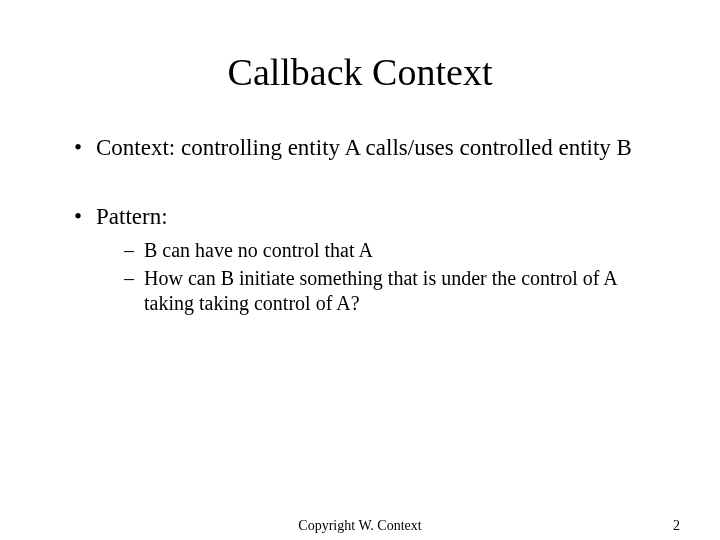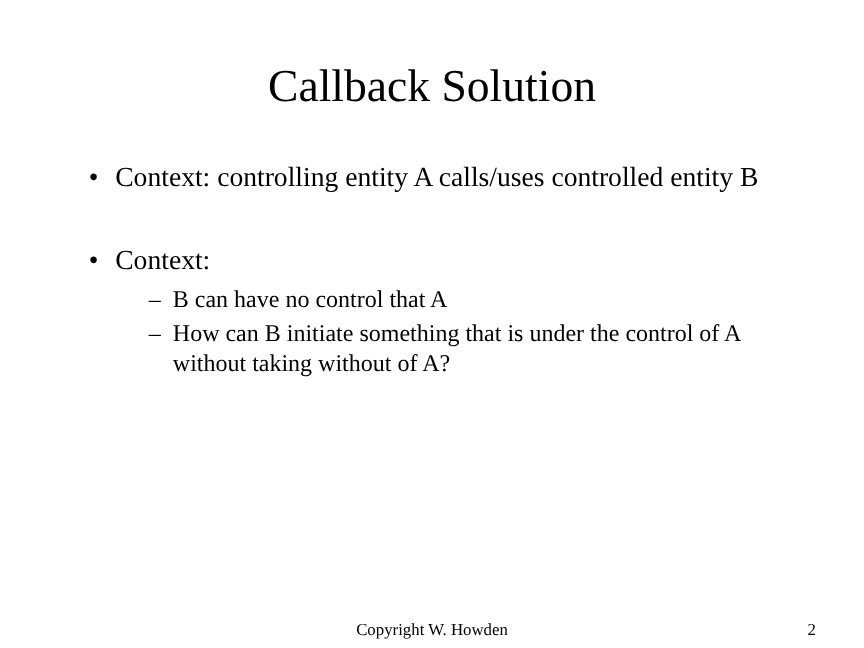--- a/index.html
+++ b/index.html
@@ -78,32 +78,32 @@
   }
   .pagenum {
     position: absolute;
     right: 40px;
   }
 </style>
 </head>
 <body>
 
 <div class="slide">
-  <h1 class="title">Callback Solution</h1>
+  <h1 class="title">Callback Context</h1>
 
   <div class="content">
     <ul class="outer">
       <li>Context:  controlling entity A calls/uses controlled entity B</li>
       <li>
-        <span>Context:</span>
+        <span>Pattern:</span>
         <ul class="inner">
           <li>B can have no control that A</li>
-          <li>How can B initiate something that is under the control of A without taking without of A?</li>
+          <li>How can B initiate something that is under the control of A taking taking control of A?</li>
         </ul>
       </li>
     </ul>
   </div>
 
   <div class="footer">
-    <span class="copyright">Copyright W. Howden</span>
+    <span class="copyright">Copyright W. Context</span>
     <span class="pagenum">2</span>
   </div>
 </div>
 
 </body></html>

